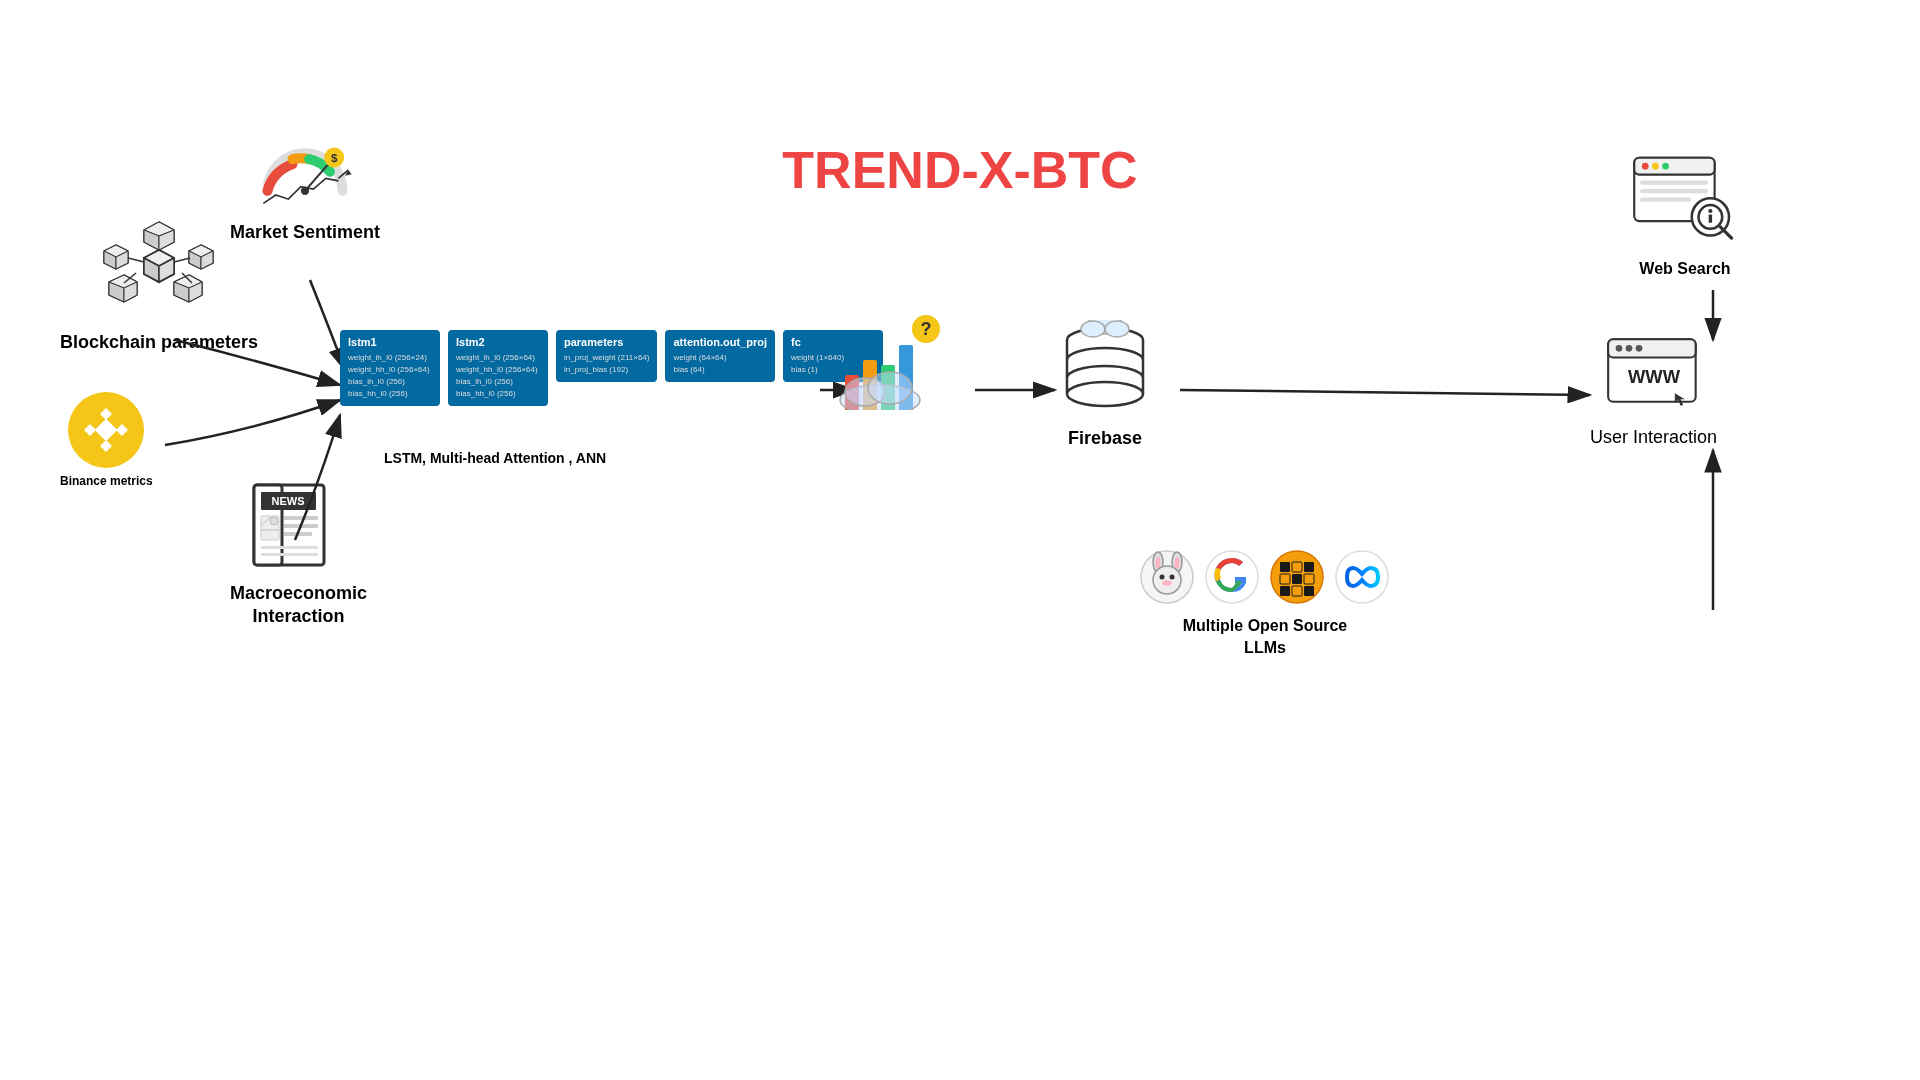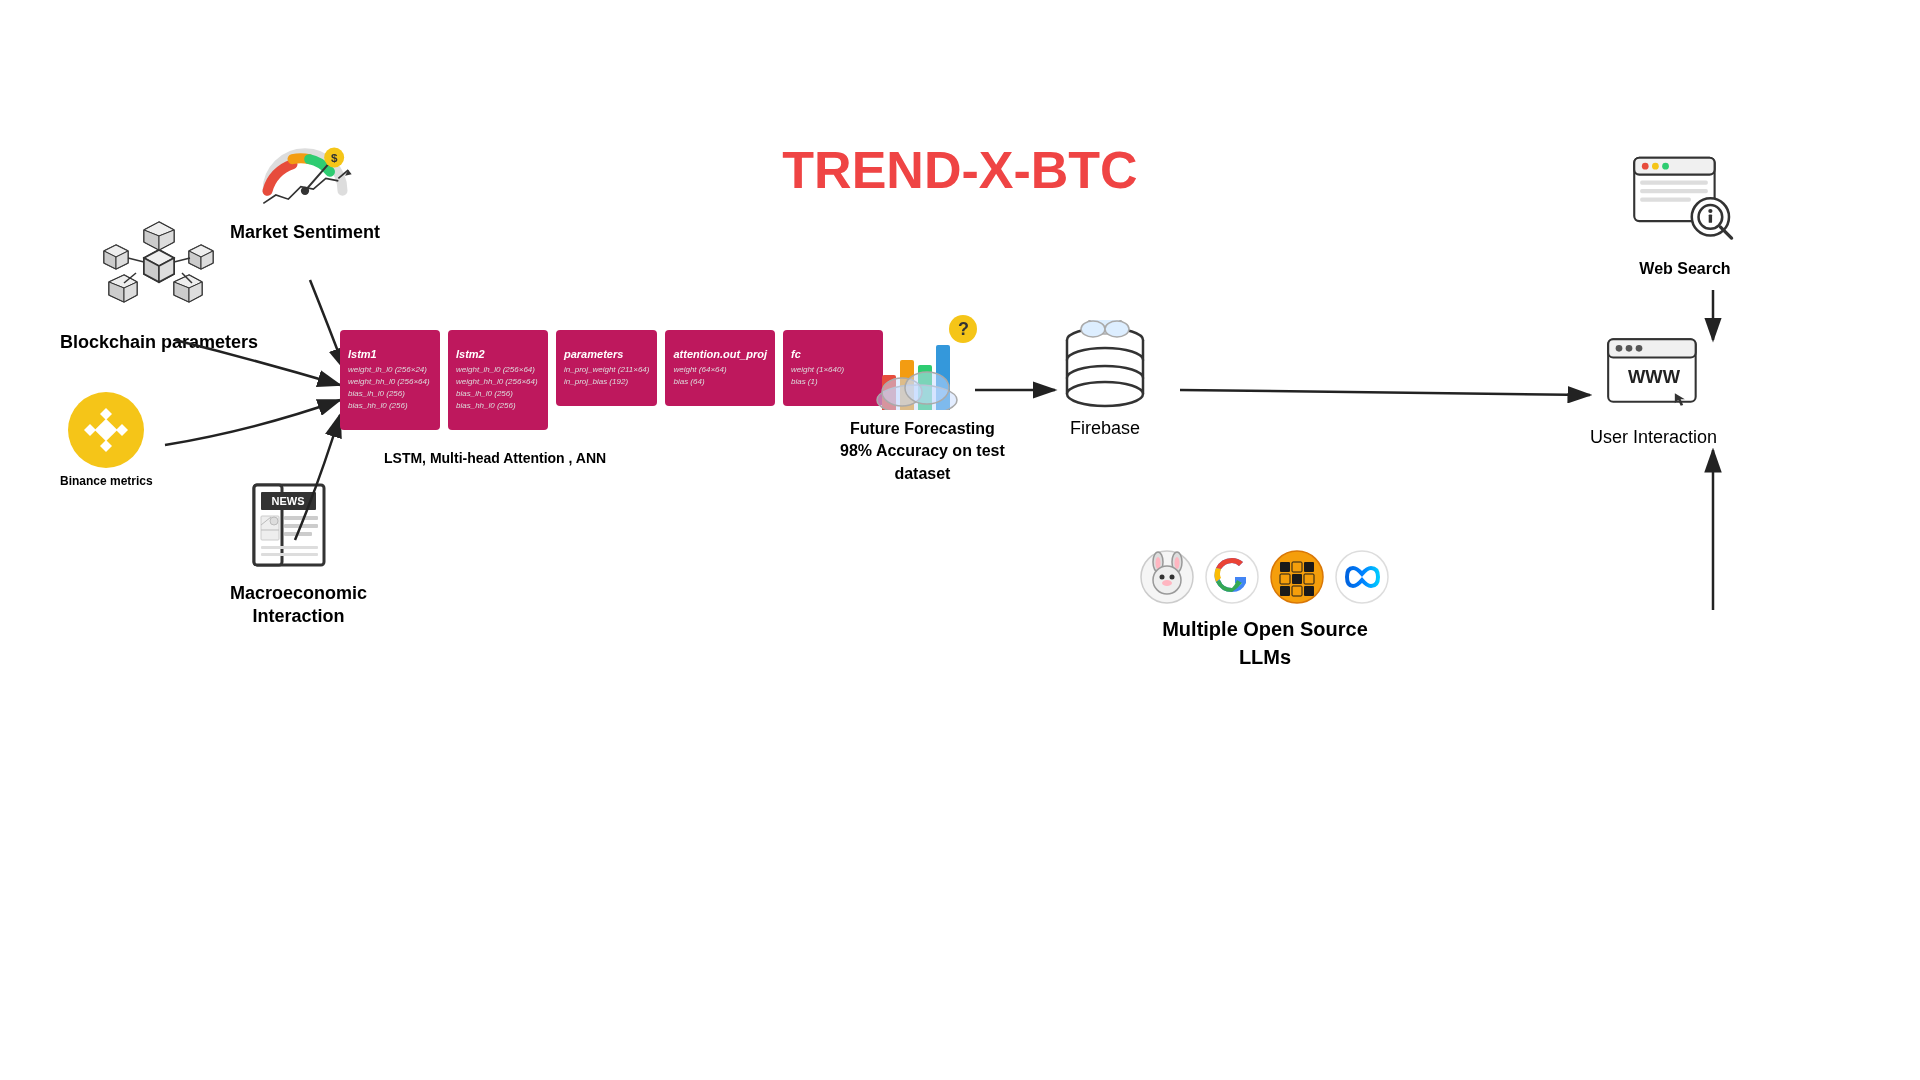--- a/index.html
+++ b/index.html
@@ -98,26 +98,25 @@
     .model-boxes {
       position: absolute;
       top: 330px;
       left: 340px;
       display: flex;
       gap: 8px;
       align-items: flex-start;
     }
 
     .model-box {
-      background: #be185d;
+      background: #0369a1;
       color: #fff;
       border-radius: 4px;
-      padding: 18px 8px;
+      padding: 6px 8px;
       min-width: 100px;
-      font-style: italic;
     }
     .model-box-title {
       font-size: 11px;
       font-weight: 700;
       margin-bottom: 4px;
     }
     .model-box-row {
       font-size: 8px;
       line-height: 1.5;
       color: #ddd;
@@ -149,22 +148,22 @@
 
     
     .firebase-section {
       position: absolute;
       top: 320px;
       left: 1060px;
       text-align: center;
     }
     .firebase-label {
       font-size: 18px;
-      font-weight: 400;
-      margin-top: 4px;
+      font-weight: 700;
+      margin-top: 14px;
     }
 
     
     .web-search-section {
       position: absolute;
       top: 150px;
       left: 1630px;
       text-align: center;
     }
     .web-search-label {
@@ -191,21 +190,21 @@
       left: 1140px;
       text-align: center;
     }
     .llm-icons {
       display: flex;
       gap: 10px;
       align-items: center;
       justify-content: center;
     }
     .llm-label {
-      font-size: 20px;
+      font-size: 16px;
       font-weight: 700;
       margin-top: 10px;
       line-height: 1.4;
     }
 
     
     .forecast-chart {
       width: 80px;
       height: 80px;
       position: relative;
@@ -457,23 +456,20 @@
       <div class="bar" style="height:65px; background:#3498db;"></div>
 
     </div>
 
     <svg style="position:absolute;bottom:0;left:-5px;" width="90" height="40" viewBox="0 0 90 40">
       <ellipse cx="45" cy="30" rx="40" ry="15" fill="rgba(200,220,255,0.5)" stroke="#aaa" stroke-width="1.5"></ellipse>
       <ellipse cx="30" cy="22" rx="20" ry="14" fill="rgba(200,220,255,0.5)" stroke="#aaa" stroke-width="1.5"></ellipse>
       <ellipse cx="55" cy="18" rx="22" ry="16" fill="rgba(200,220,255,0.5)" stroke="#aaa" stroke-width="1.5"></ellipse>
     </svg>
   </div>
-  <div class="forecast-label" style="white-space:pre-line;">Future Forecasting
-98% Accuracy on test
-dataset</div>
 </div>
 
 <div class="firebase-section">
   <svg class="firebase-icon" viewBox="0 0 90 90">
 
     <ellipse cx="45" cy="20" rx="38" ry="12" fill="#fff" stroke="#333" stroke-width="2.5"></ellipse>
     <rect x="7" y="20" width="76" height="20" fill="#fff" stroke="#333" stroke-width="0"></rect>
     <line x1="7" y1="20" x2="7" y2="40" stroke="#333" stroke-width="2.5"></line>
     <line x1="83" y1="20" x2="83" y2="40" stroke="#333" stroke-width="2.5"></line>
     <ellipse cx="45" cy="40" rx="38" ry="12" fill="#fff" stroke="#333" stroke-width="2.5"></ellipse>

